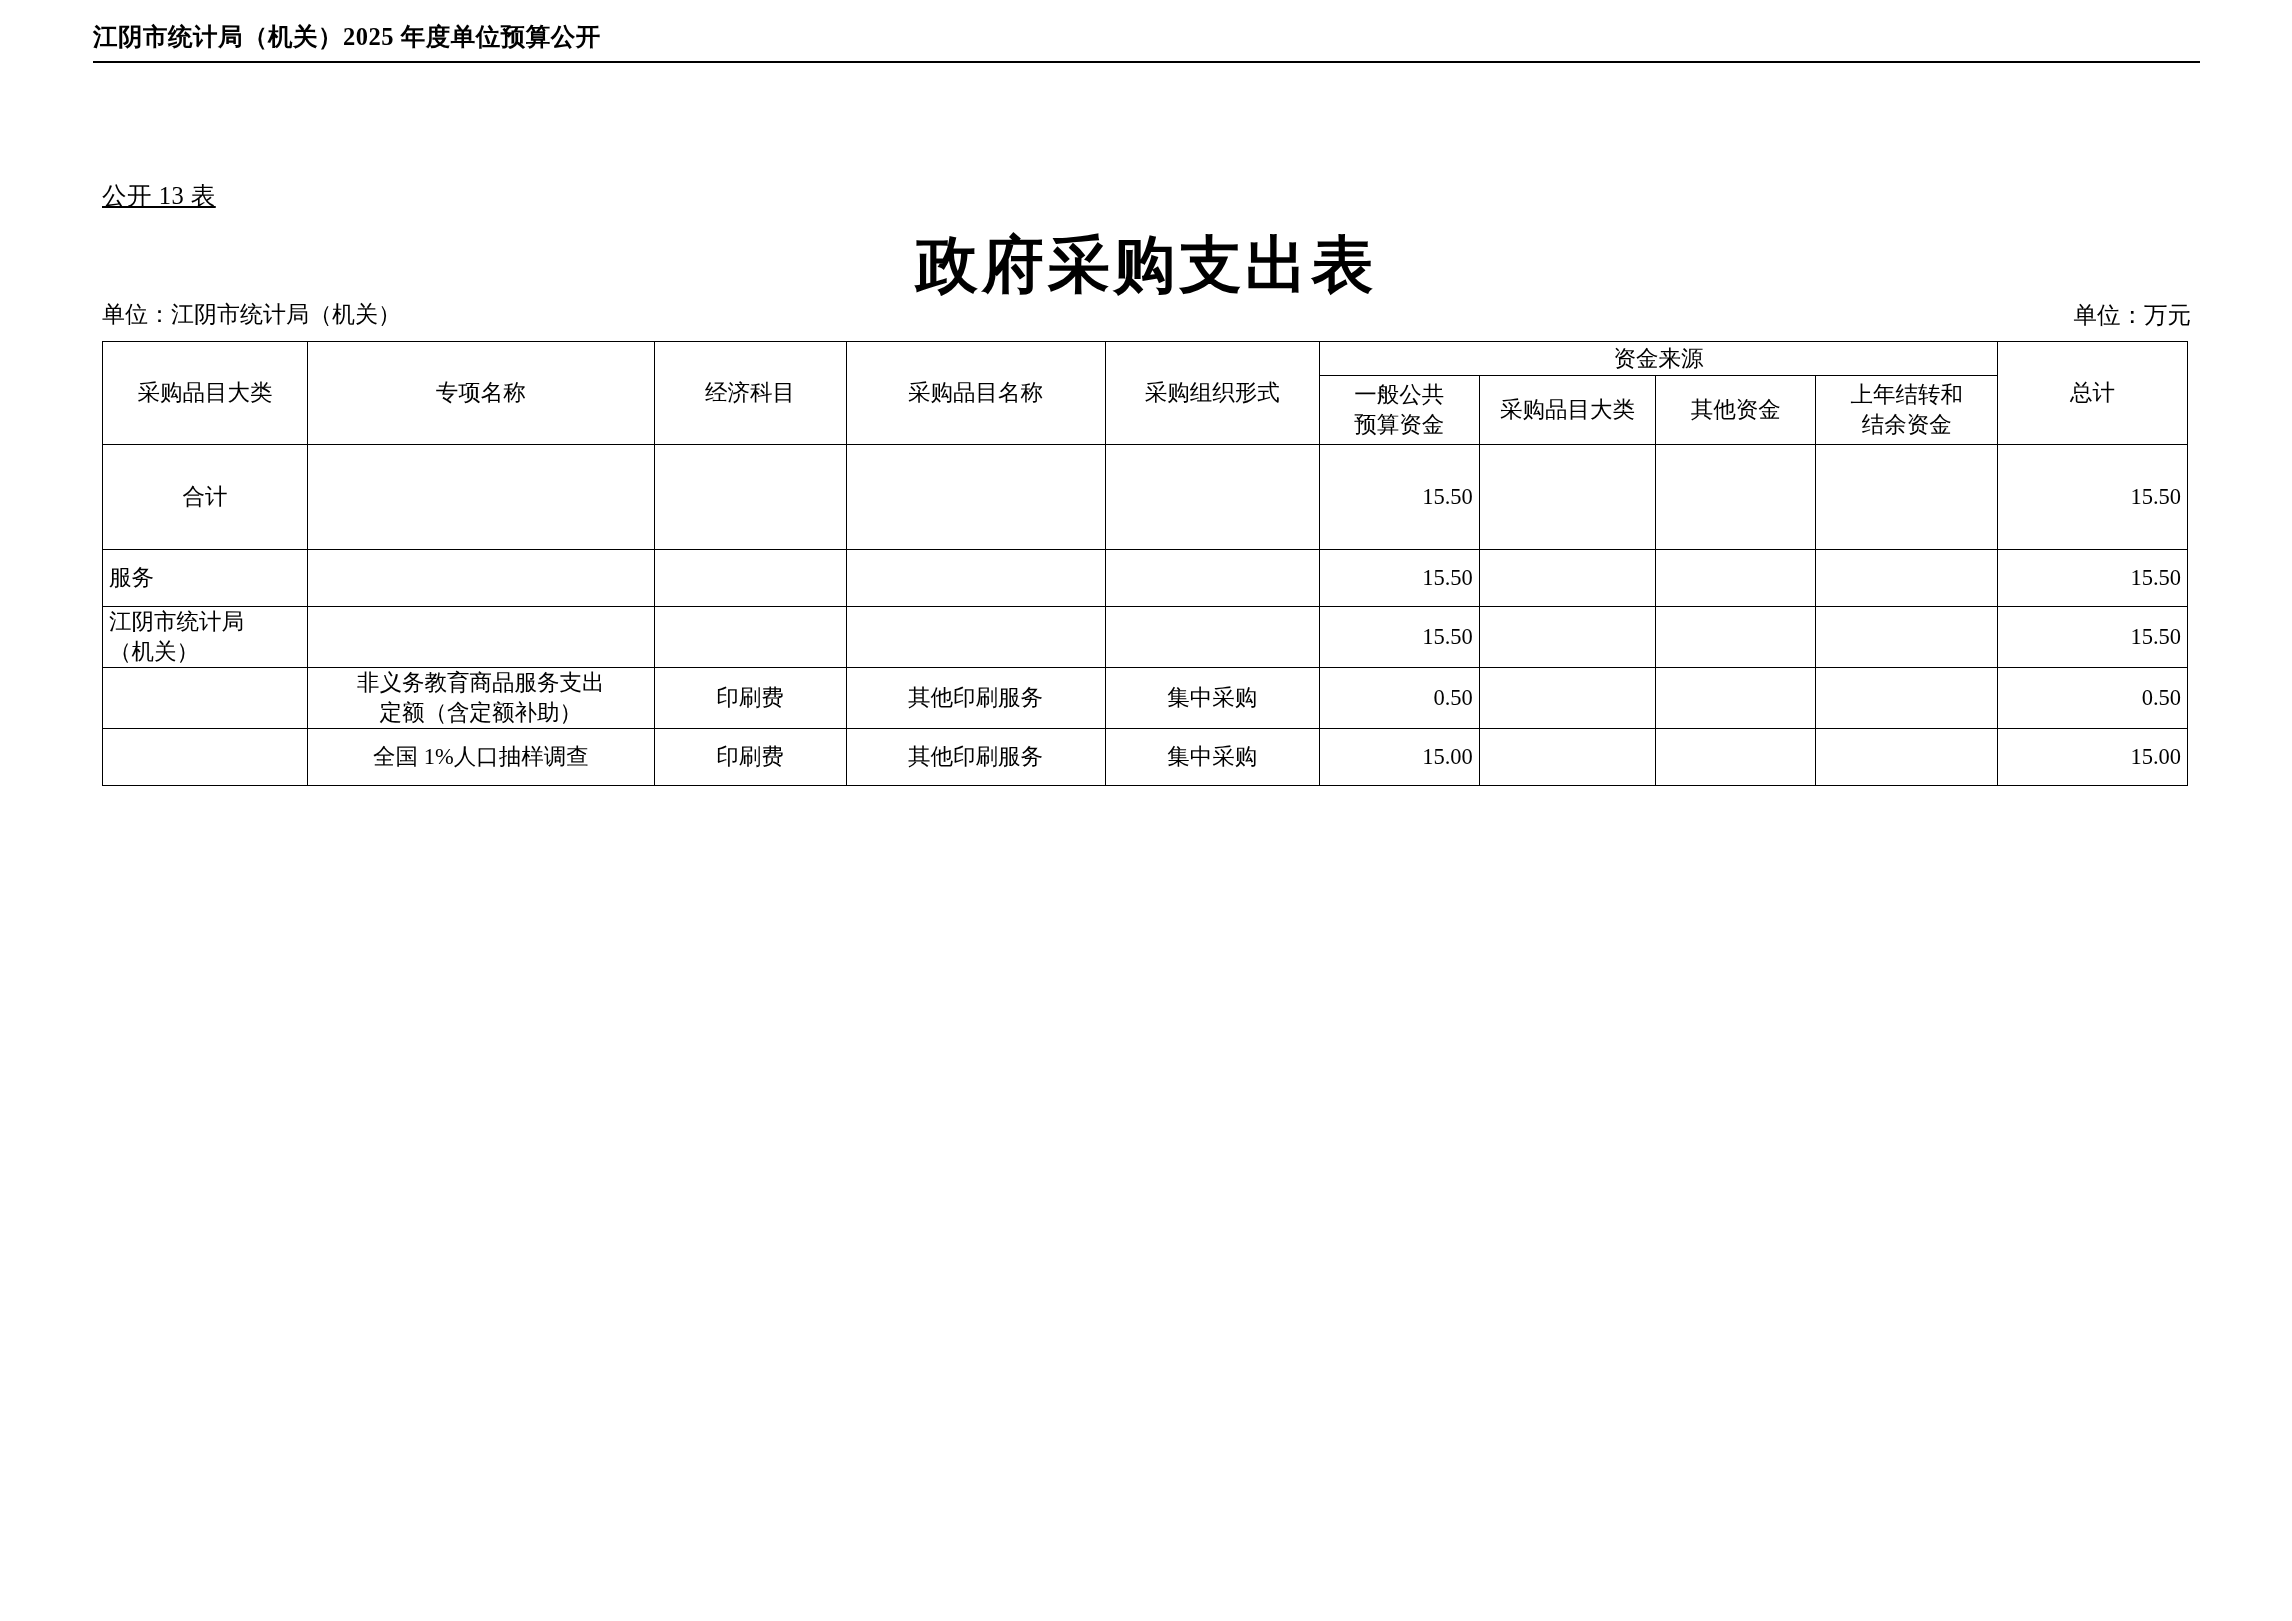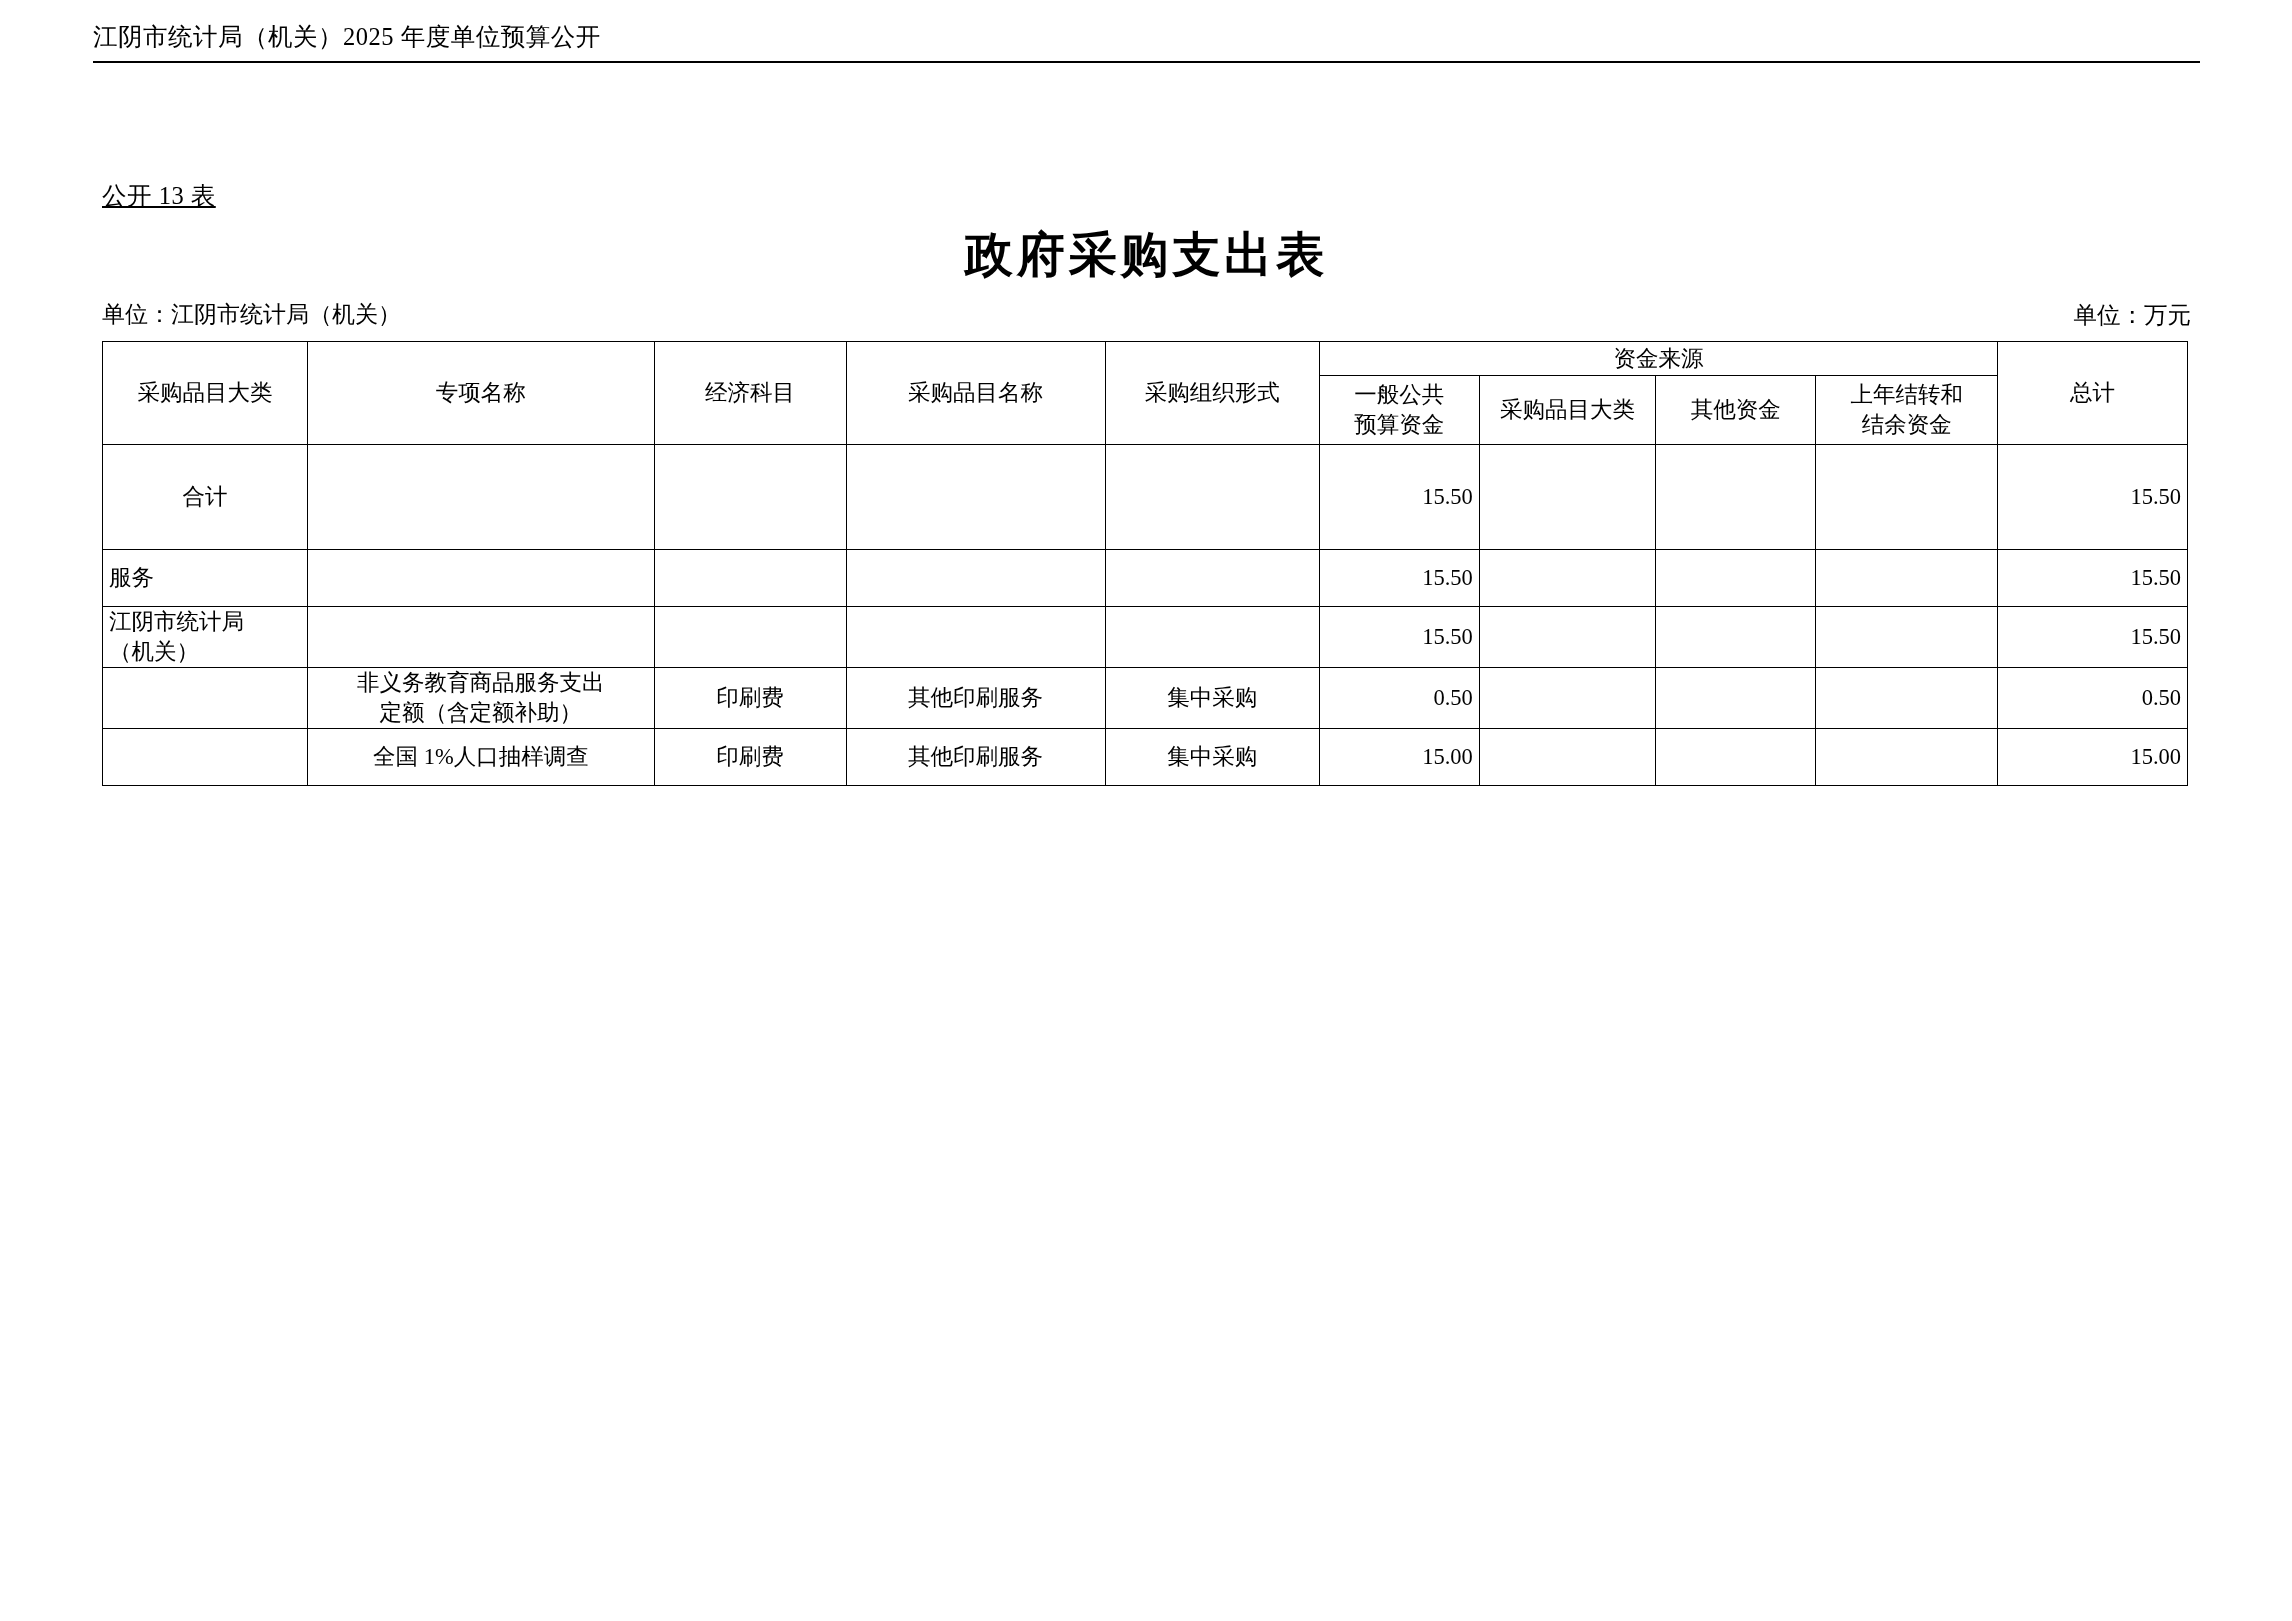--- a/index.html
+++ b/index.html
@@ -25,21 +25,21 @@
   
   .doc-header {
     position: absolute;
     top: 19.6px;
     left: 93px;
     right: 93px;
     height: 43px;
   }
   .doc-header .header-text {
     font-size: 24.5px;
-    font-weight: normal;
+    font-weight: bold;
     letter-spacing: 0.5px;
     font-family: "Liberation Serif", "DejaVu Serif", serif;
     line-height: 33px;
   }
   .doc-header .header-rule {
     position: absolute;
     left: 0;
     right: 0;
     top: 41px;
     border-bottom: 2px solid #000;
@@ -53,21 +53,21 @@
     font-size: 24.5px;
     letter-spacing: 0.5px;
     text-decoration: underline;
   }
   .doc-title {
     position: absolute;
     top: 223px;
     left: 0;
     width: 2293px;
     text-align: center;
-    font-size: 48px;
+    font-size: 62px;
     font-weight: bold;
     letter-spacing: 3.9px;
     font-family: "Liberation Serif", "DejaVu Serif", serif;
   }
   .unit-left {
     position: absolute;
     top: 299px;
     left: 102px;
     font-size: 23px;
   }

